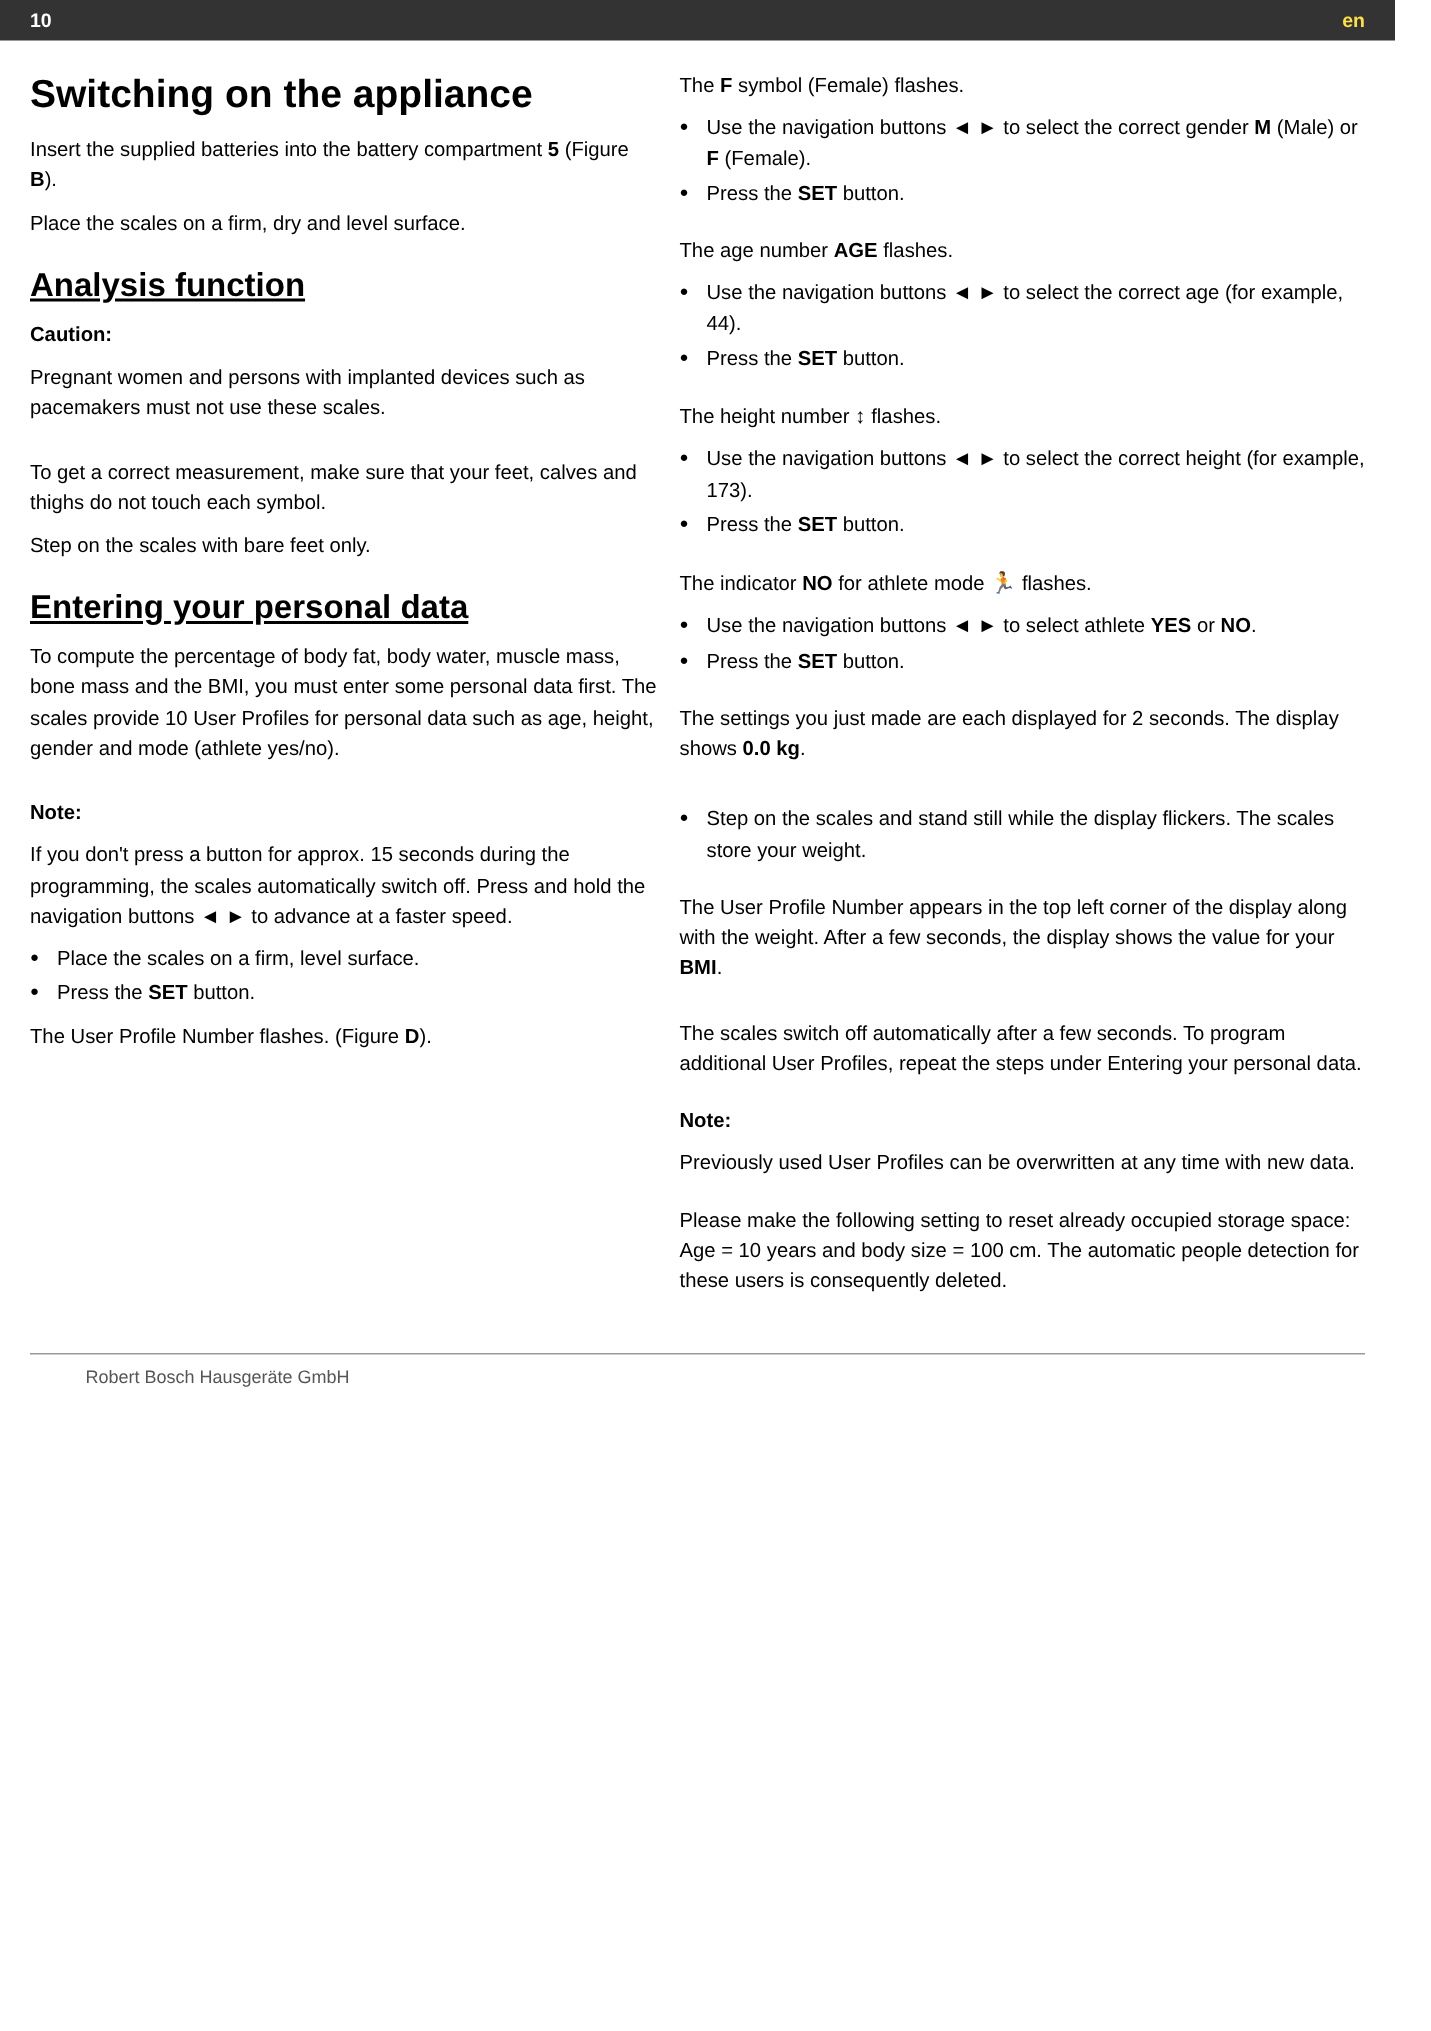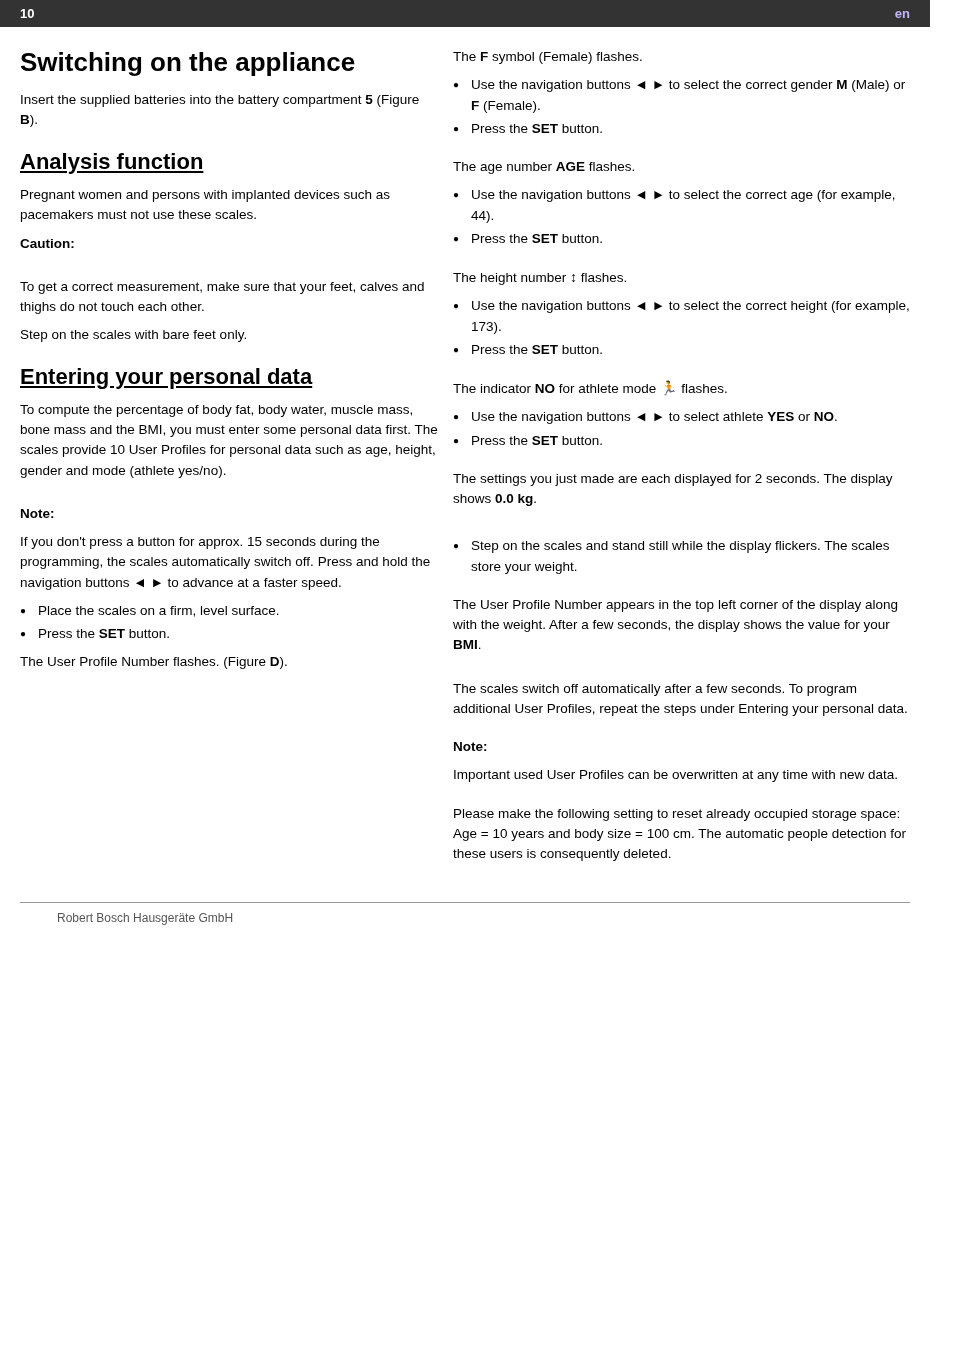--- a/index.html
+++ b/index.html
@@ -35,21 +35,21 @@
       padding: 6px 20px;
       font-size: 13px;
       font-weight: bold;
     }
 
     .header-left {
       color: #fff;
     }
 
     .header-right {
-      color: #c4b5fd;
+      color: #fde047;
       text-align: right;
     }
 
     
     .content {
       display: flex;
       padding: 20px 20px 20px 20px;
       gap: 13px;
     }
 
@@ -150,32 +150,35 @@
 
     <div class="col-left">
 
       <div class="section">
         <h1>
           <span>Switching on the appliance</span>
         </h1>
         <p>
           Insert the supplied batteries into the battery compartment <strong>5</strong> (Figure <strong>B</strong>).
         </p>
+        <p>
+          Place the scales on a firm, dry and level surface.
+        </p>
       </div>
 
       <div class="section">
         <h2>
           <span>Analysis function</span>
         </h2>
+        <p>
+          <span class="label-bold">Caution:</span>
+        </p>
         <p>Pregnant women and persons with implanted devices such as pacemakers must not use these scales.</p>
-        <p>
-          <span class="label-bold">Caution:</span>
-        </p>
-        <br>
-        <p>To get a correct measurement, make sure that your feet, calves and thighs do not touch each other.</p>
+        <br>
+        <p>To get a correct measurement, make sure that your feet, calves and thighs do not touch each symbol.</p>
         <p>Step on the scales with bare feet only.</p>
       </div>
 
       <div class="section">
         <h2>Entering your personal data</h2>
         <p>
           To compute the percentage of body fat, body water, muscle mass, bone mass and the BMI, you must enter some personal data first. The scales provide 10 User Profiles for personal data such as age, height, gender and mode (athlete yes/no).
         </p>
         <br>
         <p>
@@ -238,21 +241,21 @@
       </div>
 
       <div class="section">
         <p>The User Profile Number appears in the top left corner of the display along with the weight. After a few seconds, the display shows the value for your <strong>BMI</strong>.</p>
         <br>
         <p>The scales switch off automatically after a few seconds. To program additional User Profiles, repeat the steps under Entering your personal data.</p>
       </div>
 
       <div class="section">
         <p><span class="label-bold">Note:</span></p>
-        <p>Important used User Profiles can be overwritten at any time with new data.</p>
+        <p>Previously used User Profiles can be overwritten at any time with new data.</p>
       </div>
 
       <div class="section">
         <p>Please make the following setting to reset already occupied storage space: Age = 10 years and body size = 100 cm. The automatic people detection for these users is consequently deleted.</p>
       </div>
 
     </div>
 
   </div>
 

